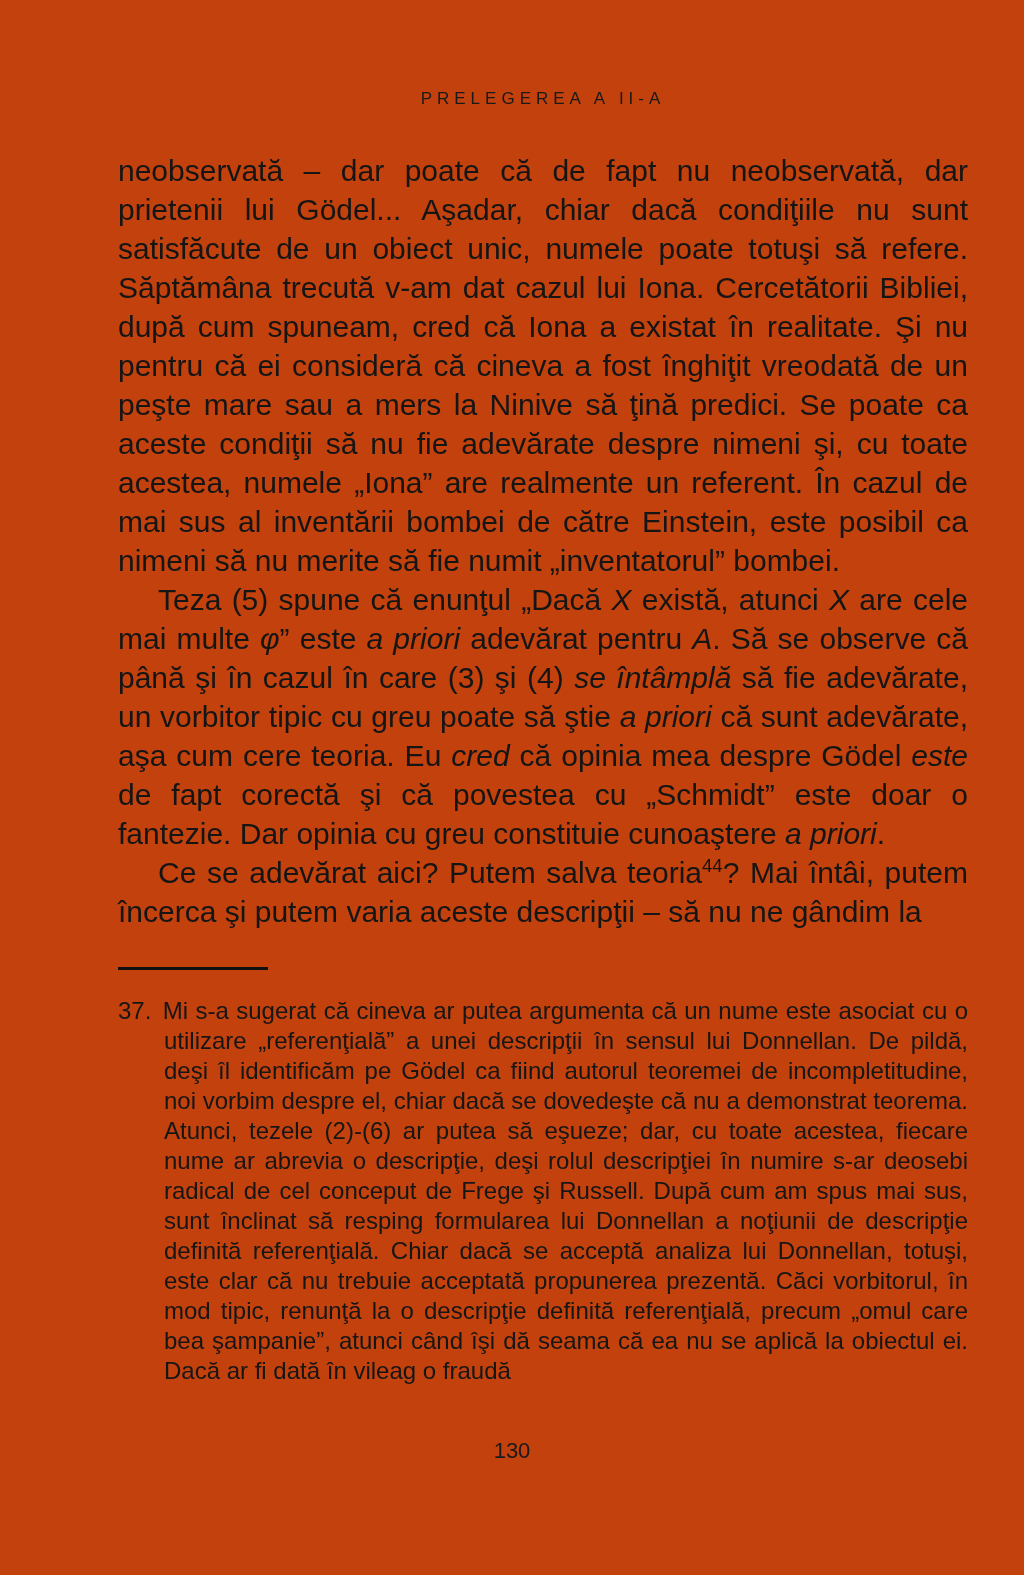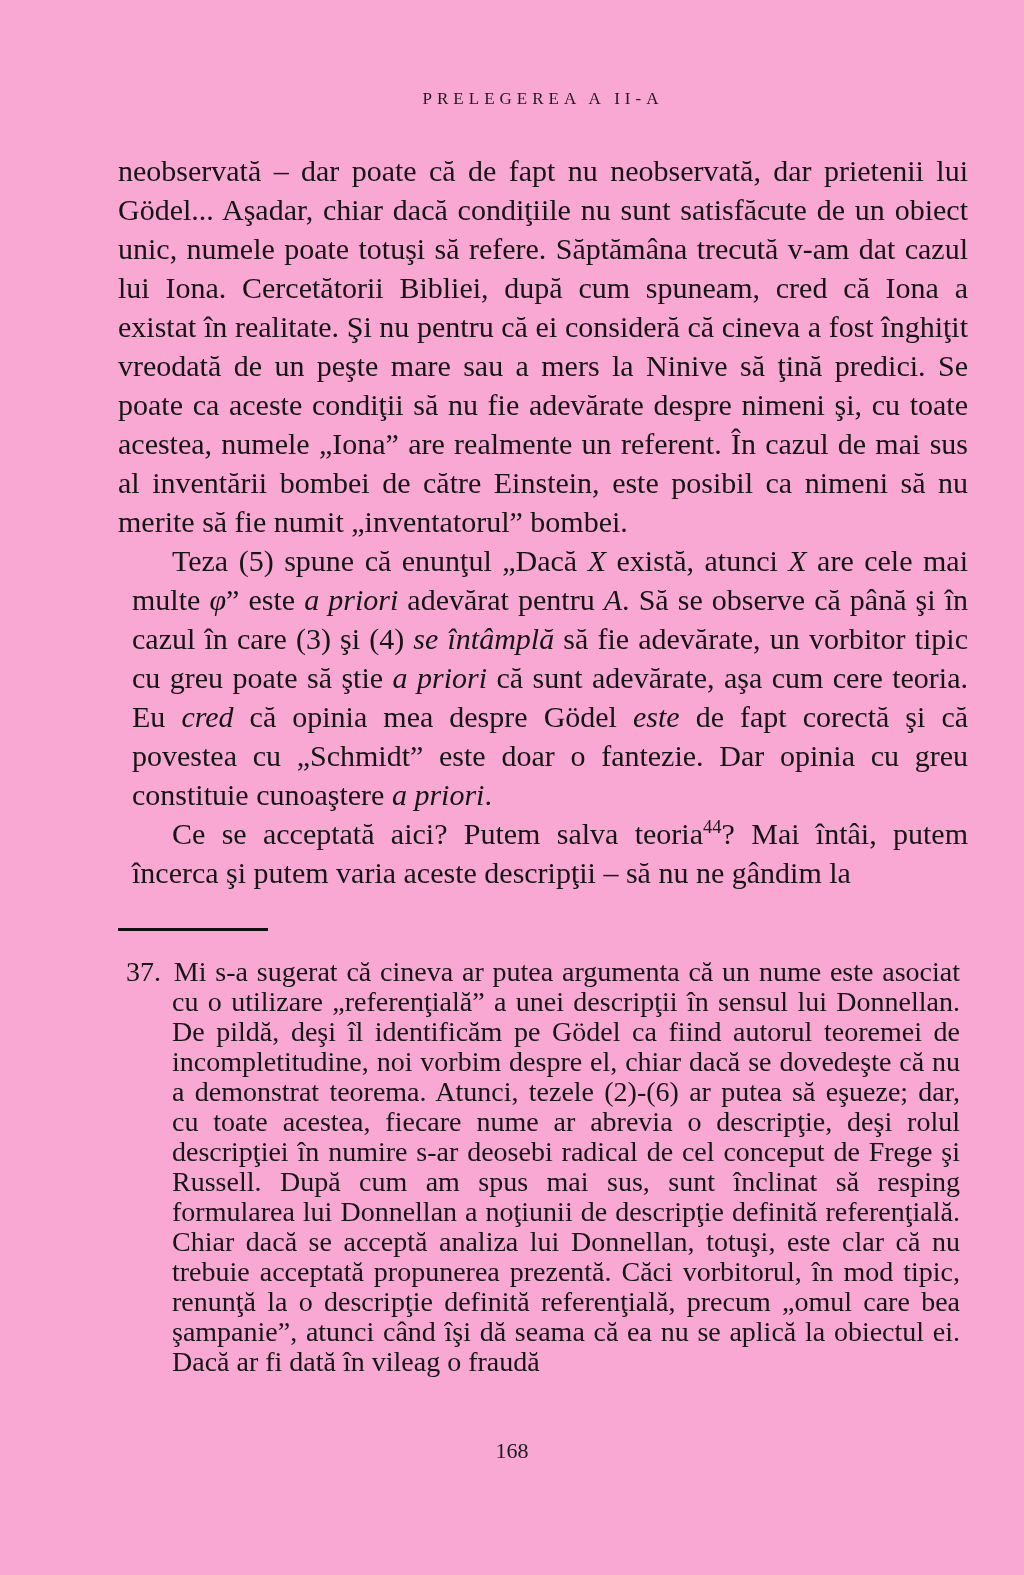--- a/index.html
+++ b/index.html
@@ -4,58 +4,58 @@
 <style>
   * { box-sizing: border-box; }
   html, body {
     margin: 0;
     padding: 0;
     background: #ffffff;
   }
   .page {
     width: 1024px;
     height: 1575px;
-    background: #f9a8d4;
+    background: #c2410c;
     position: relative;
     padding: 90px 56px 0 118px;
-    font-family: Liberation Serif, serif;
+    font-family: Liberation Sans, sans-serif;
     color: #141414;
     overflow: hidden;
   }
   .running-head {
     text-align: center;
     font-size: 17px;
     letter-spacing: 5px;
     line-height: 1;
     margin: 0 0 44px 0;
     color: #1a1a1a;
   }
   .body-text p {
     margin: 0;
     font-size: 30px;
     line-height: 39px;
     text-align: justify;
     color: #151515;
   }
-  .body-text p.indent { text-indent: 40px; margin-left: 14px; }
+  .body-text p.indent { text-indent: 40px; }
   .body-text i, .footnote i { font-style: italic; }
   sup {
     font-size: 0.62em;
     vertical-align: super;
     line-height: 0;
   }
   .footnote-rule {
     width: 150px;
     height: 3px;
     background: #101010;
     margin: 36px 0 26px 0;
   }
   .footnote p {
-    margin: 8px;
-    font-size: 28px;
+    margin: 0;
+    font-size: 24px;
     line-height: 30px;
     text-align: justify;
     padding-left: 46px;
     text-indent: -46px;
     color: #161616;
   }
   .footnote .fn-num { margin-right: 4px; }
   .page-number {
     position: absolute;
     left: 0;
@@ -71,24 +71,24 @@
 
 <div class="page">
 
   <header class="running-head">
     <span>PRELEGEREA A II-A</span>
   </header>
 
   <main class="body-text" id="body-container">
       <p><span>neobservată – dar poate că de fapt nu neobservată, dar prietenii lui Gödel... Aşadar, chiar dacă condiţiile nu sunt satisfăcute de un obiect unic, numele poate totuşi să refere. Săptămâna trecută v-am dat cazul lui Iona. Cercetătorii Bibliei, după cum spuneam, cred că Iona a existat în realitate. Şi nu pentru că ei consideră că cineva a fost înghiţit vreodată de un peşte mare sau a mers la Ninive să ţină predici. Se poate ca aceste condiţii să nu fie adevărate despre nimeni şi, cu toate acestea, numele „Iona” are realmente un referent. În cazul de mai sus al inventării bombei de către Einstein, este posibil ca nimeni să nu merite să fie numit „inventatorul” bombei.</span></p>
       <p class="indent"><span>Teza (5) spune că enunţul „Dacă </span><i>X</i><span> există, atunci </span><i>X</i><span> are cele mai multe </span><i>φ</i><span>” este </span><i>a priori</i><span> adevărat pentru </span><i>A</i><span>. Să se observe că până şi în cazul în care (3) şi (4) </span><i>se întâmplă</i><span> să fie adevărate, un vorbitor tipic cu greu poate să ştie </span><i>a priori</i><span> că sunt adevărate, aşa cum cere teoria. Eu </span><i>cred</i><span> că opinia mea despre Gödel </span><i>este</i><span> de fapt corectă şi că povestea cu „Schmidt” este doar o fantezie. Dar opinia cu greu constituie cunoaştere </span><i>a priori</i><span>.</span></p>
-      <p class="indent"><span>Ce se acceptată aici? Putem salva teoria</span><sup>44</sup><span>? Mai întâi, putem încerca şi putem varia aceste descripţii – să nu ne gândim la</span></p>
+      <p class="indent"><span>Ce se adevărat aici? Putem salva teoria</span><sup>44</sup><span>? Mai întâi, putem încerca şi putem varia aceste descripţii – să nu ne gândim la</span></p>
     </main>
 
   <div class="footnote-rule"></div>
 
   <section class="footnote" id="footnote-container">
       <p><span class="fn-num">37. </span><span>Mi s-a sugerat că cineva ar putea argumenta că un nume este asociat cu o utilizare „referenţială” a unei descripţii în sensul lui Donnellan. De pildă, deşi îl identificăm pe Gödel ca fiind autorul teoremei de incompletitudine, noi vorbim despre el, chiar dacă se dovedeşte că nu a demonstrat teorema. Atunci, tezele (2)-(6) ar putea să eşueze; dar, cu toate acestea, fiecare nume ar abrevia o descripţie, deşi rolul descripţiei în numire s-ar deosebi radical de cel conceput de Frege şi Russell. După cum am spus mai sus, sunt înclinat să resping formularea lui Donnellan a noţiunii de descripţie definită referenţială. Chiar dacă se acceptă analiza lui Donnellan, totuşi, este clar că nu trebuie acceptată propunerea prezentă. Căci vorbitorul, în mod tipic, renunţă la o descripţie definită referenţială, precum „omul care bea şampanie”, atunci când îşi dă seama că ea nu se aplică la obiectul ei. Dacă ar fi dată în vileag o fraudă</span></p>
     </section>
 
-  <footer class="page-number">168</footer>
+  <footer class="page-number">130</footer>
 
 </div>
 
 </body></html>

